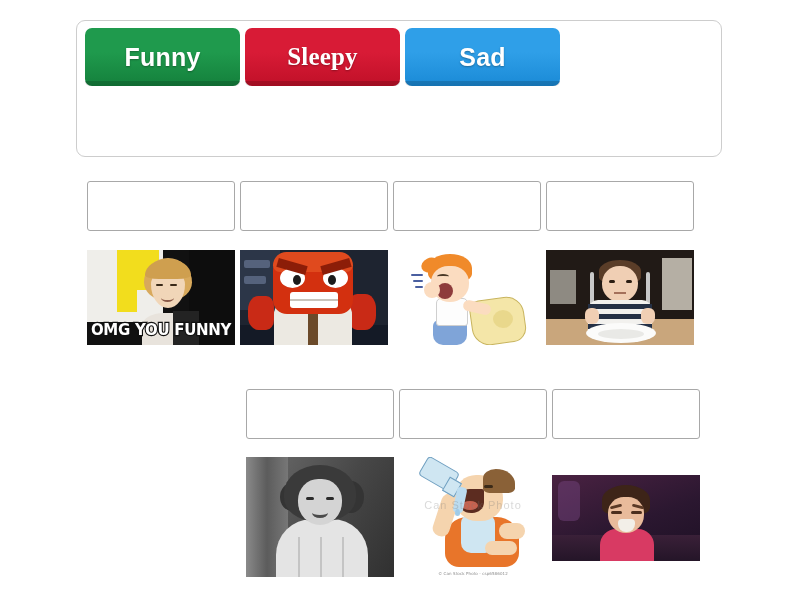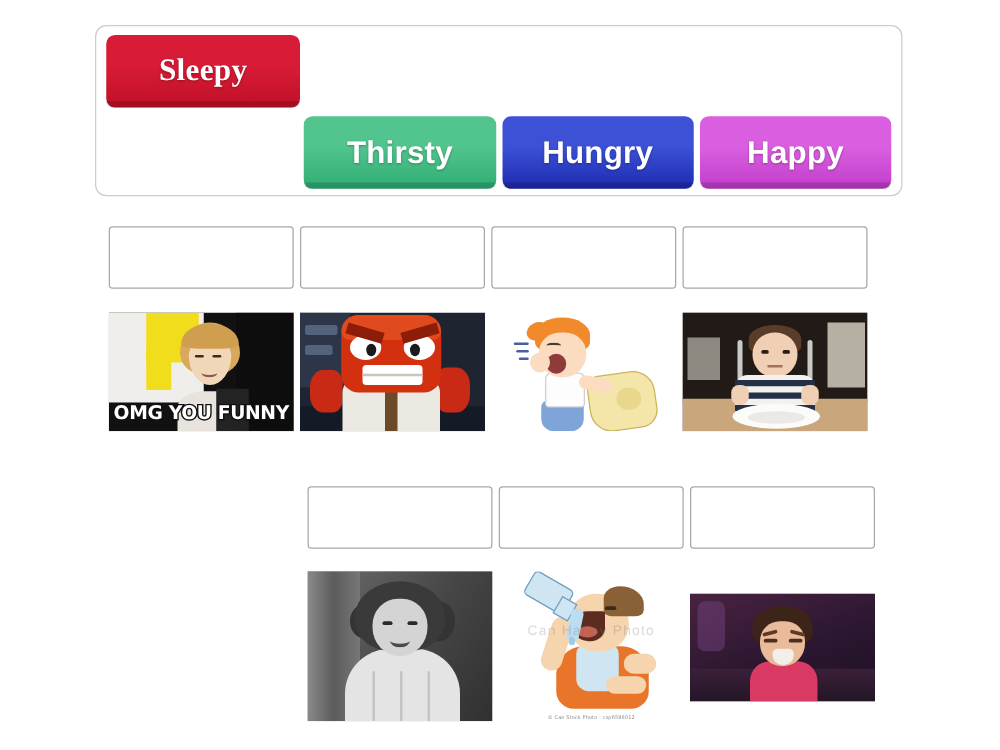--- a/index.html
+++ b/index.html
@@ -336,37 +336,31 @@
            background: #d83a63; border-radius: 16px 16px 0 0; }
 </style>
 </head>
 <body>
 
 <div id="app">
 
   <div class="word-bank">
 
     <div class="bank-row">
+      <div class="tile" style="background: linear-gradient(rgb(31, 154, 77) 0%, rgb(31, 154, 77) 42%, rgb(20, 128, 60) 100%); color: rgb(255, 255, 255);">
+        <span>Funny</span>
+      </div>
       <div class="tile" style="background: linear-gradient(rgb(216, 27, 54) 0%, rgb(216, 27, 54) 42%, rgb(192, 16, 40) 100%); color: rgb(255, 255, 255); font-family: Liberation Serif, serif;">
         <span>Sleepy</span>
       </div>
-    </div>
-
-    <div class="bank-row">
-      <div class="tile-spacer"></div>
-      <div class="tile" style="background: linear-gradient(rgb(82, 196, 142) 0%, rgb(82, 196, 142) 42%, rgb(47, 174, 116) 100%); color: rgb(255, 255, 255);">
-        <span>Thirsty</span>
-      </div>
-      <div class="tile" style="background: linear-gradient(rgb(60, 81, 214) 0%, rgb(60, 81, 214) 42%, rgb(29, 43, 176) 100%); color: rgb(255, 255, 255);">
-        <span>Hungry</span>
-      </div>
-      <div class="tile" style="background: linear-gradient(rgb(217, 95, 224) 0%, rgb(217, 95, 224) 42%, rgb(194, 61, 203) 100%); color: rgb(255, 255, 255);">
-        <span>Happy</span>
-      </div>
-    </div>
+      <div class="tile" style="background: linear-gradient(rgb(47, 159, 232) 0%, rgb(47, 159, 232) 42%, rgb(26, 138, 214) 100%); color: rgb(255, 255, 255);">
+        <span>Sad</span>
+      </div>
+    </div>
+
 
   </div>
 
   <div class="slot-row" id="row1">
 
     <div class="slot-col">
       <div class="drop-zone"></div>
       <div class="thumb">
         <div class="thumb-inner pic-funny">
           <div class="pf-white"></div>
@@ -499,21 +493,21 @@
           <div class="pt-mouth"></div>
           <div class="pt-tongue"></div>
           <div class="pt-eye"></div>
           <div class="pt-arm-l"></div>
           <div class="pt-arm-r"></div>
           <div class="pt-arm-r2"></div>
           <div class="pt-bottle"></div>
           <div class="pt-bottle-neck"></div>
           <div class="pt-stream"></div>
           <div class="pt-drop"></div>
-          <div class="pt-wm">Can Happy Photo</div>
+          <div class="pt-wm">Can Stock Photo</div>
           <div class="pt-credit">© Can Stock Photo - csp6586012</div>
         </div>
       </div>
     </div>
 
     <div class="slot-col">
       <div class="drop-zone"></div>
       <div class="thumb pic-sad-wrap">
         <div class="thumb-inner pic-sad">
           <div class="psd-bg"></div>

